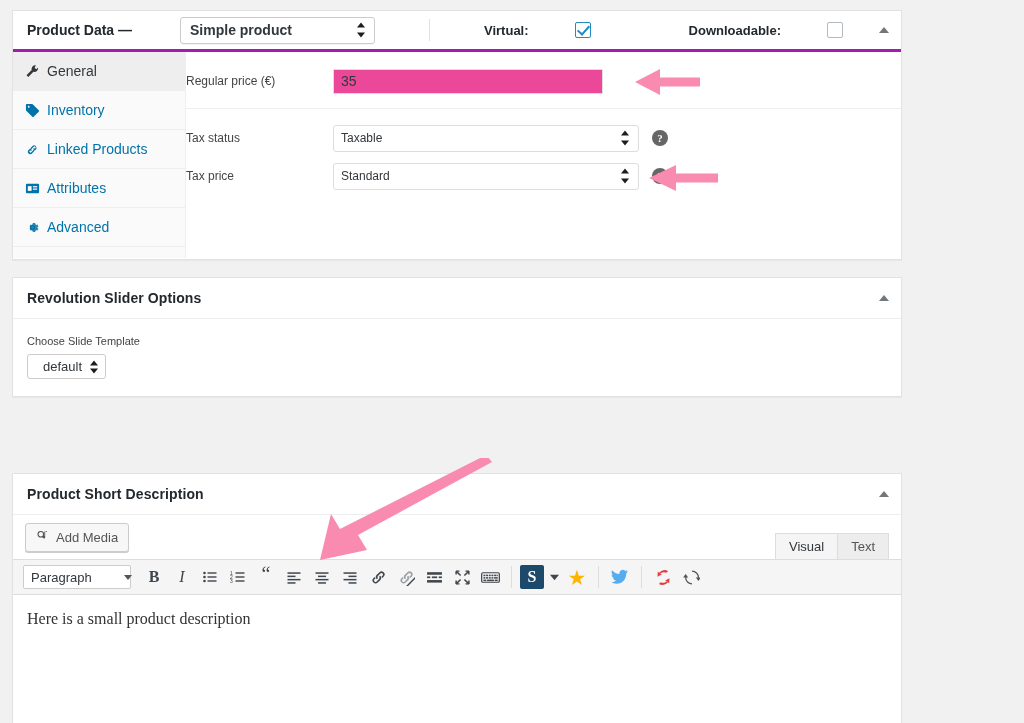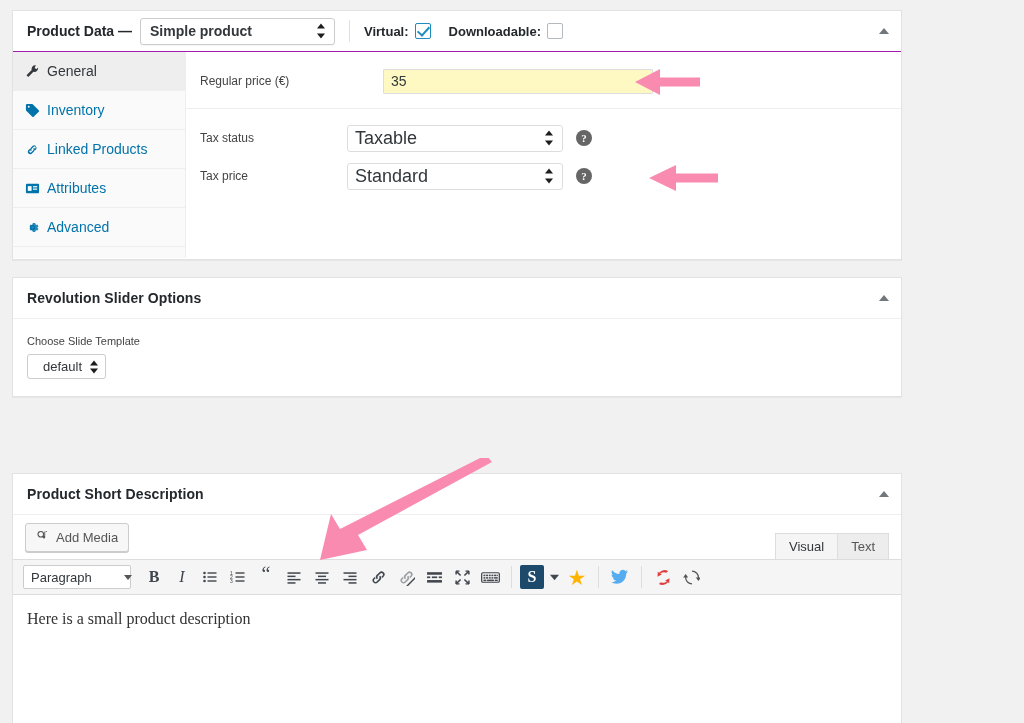--- a/index.html
+++ b/index.html
@@ -39,21 +39,21 @@
     transform: translateY(-50%);
     width: 0; height: 0;
     border-left: 5px solid transparent;
     border-right: 5px solid transparent;
     border-bottom: 6px solid #72777c;
     cursor: pointer;
   }
 
   
   #product-data { left: 12px; top: 10px; width: 888px; height: 248px; }
-  #product-data .postbox-header { border-bottom: 1px solid #a21caf; }
+  #product-data .postbox-header { border-bottom: 3px solid #a21caf; gap: 40px; }
   .pd-header-dash { font-size: 14px; font-weight: bold; color: #23282d; margin-right: 8px; }
   .type-select {
     appearance: none; -webkit-appearance: none;
     border: 1px solid #ccc;
     border-radius: 3px;
     background: #fff;
     height: 27px;
     padding: 0 26px 0 9px;
     font-size: 14px;
     font-weight: bold;
@@ -126,55 +126,54 @@
   .pd-tab .ticon { width: 22px; display: inline-flex; align-items: center; justify-content: flex-start; }
   .pd-tab svg { display: block; }
 
   .pd-fields { flex: 1; position: relative; }
   .field-group { padding: 10px 0 8px 0; }
   .field-group + .field-group { border-top: 1px solid #eee; }
   .field-row {
     display: flex;
     align-items: center;
     height: 38px;
-    padding-left: 14px;
+    padding-left: 0;
   }
   .field-label {
     width: 147px;
     font-size: 12px;
     color: #444;
   }
   .text-input {
     width: 270px;
     height: 25px;
     border: 1px solid #ddd;
-    background: #fef9c3;
+    background: #ec4899;
     font-size: 14px;
     color: #32373c;
     padding: 0 7px;
     box-sizing: border-box;
     font-family: "Liberation Sans", sans-serif;
     border-radius: 1px;
-    margin-left: 36px;
   }
   .schedule-link {
     margin-left: 13px;
     font-size: 13px;
     font-style: italic;
     color: #0073aa;
     text-decoration: underline;
     cursor: pointer;
   }
   .field-select {
     appearance: none; -webkit-appearance: none;
-    width: 216px; height: 27px;
+    width: 306px; height: 27px;
     border: 1px solid #ddd;
     border-radius: 3px;
     background: #fff;
-    font-size: 18px;
+    font-size: 12px;
     color: #32373c;
     padding: 0 26px 0 7px;
     box-sizing: border-box;
     font-family: "Liberation Sans", sans-serif;
   }
   .help-tip {
     margin-left: 13px;
     width: 16px; height: 16px;
     border-radius: 50%;
     background: #666;

